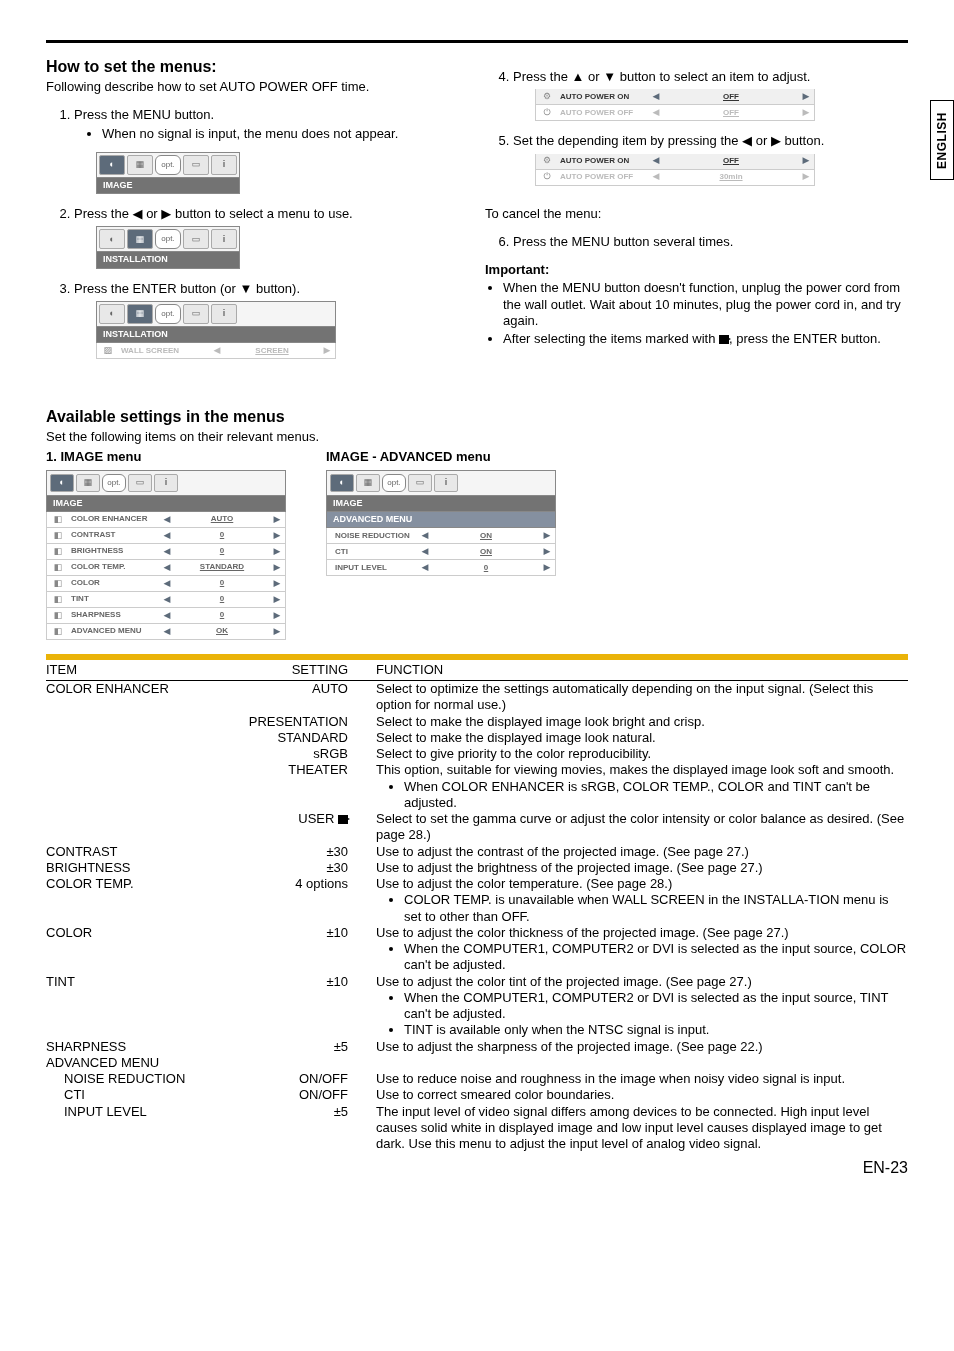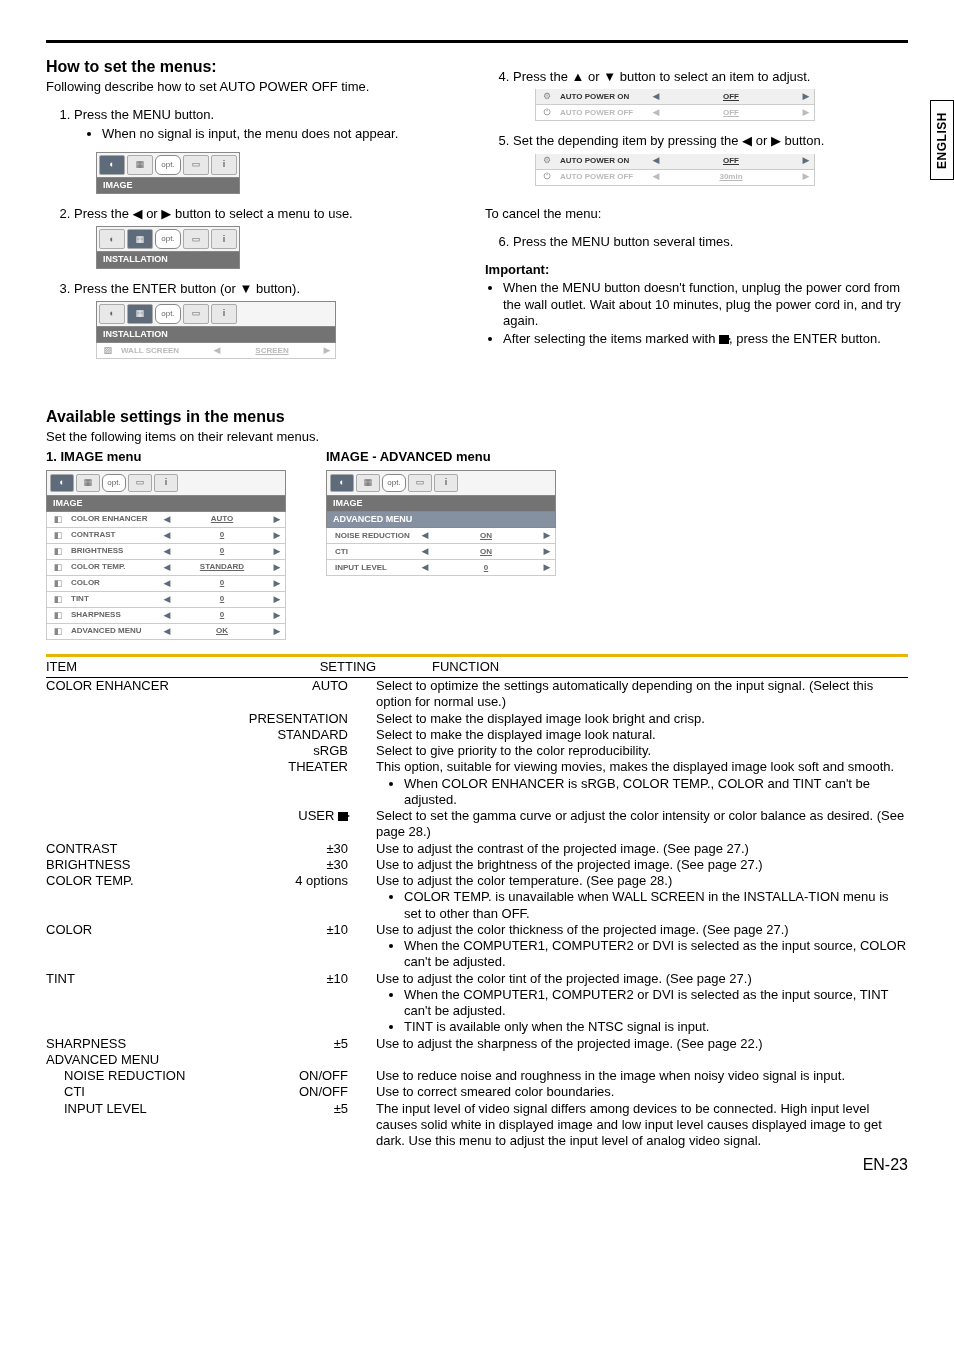--- a/index.html
+++ b/index.html
@@ -92,21 +92,21 @@
   .big-menu .tab-row { padding:3px; }
   .big-menu .tab-icon { width:24px; height:18px; }
   .big-menu .menu-title-bar { padding: 2px 6px; }
   .important { font-weight: bold; margin-top:8px; }
 
   .avail-block { margin-top: 28px; }
   .menu-flex { display:flex; gap: 40px; margin-top:4px; }
   .menu-col-label { font-weight:bold; font-size:13px; margin-bottom:4px; }
 
   .settings-table { margin-top: 14px; width:100%; }
-  .header-row { display:flex; border-top:3px solid #eab308; border-bottom:1px solid #000; padding:2px 0; font-size:13px;gap:28px; }
+  .header-row { display:flex; border-top:6px solid #eab308; border-bottom:1px solid #000; padding:2px 0; font-size:13px; }
   .header-row .h-item { flex:0 0 180px; }
   .header-row .h-set { flex:0 0 150px; text-align:right; padding-right:28px;}
   .header-row .h-func { flex:1; }
   .body-row { display:flex; font-size:13px; padding:0; }
   .body-row .c-item { flex:0 0 180px; }
   .body-row .c-set { flex:0 0 150px; text-align:right; padding-right:28px; }
   .body-row .c-func { flex:1; }
   .indent1 { padding-left:18px; }
   .func-bullet { list-style: disc; margin:0; padding-left: 28px; }
   .footer-pg { text-align: right; font-size: 16px; margin-top: 6px; }

